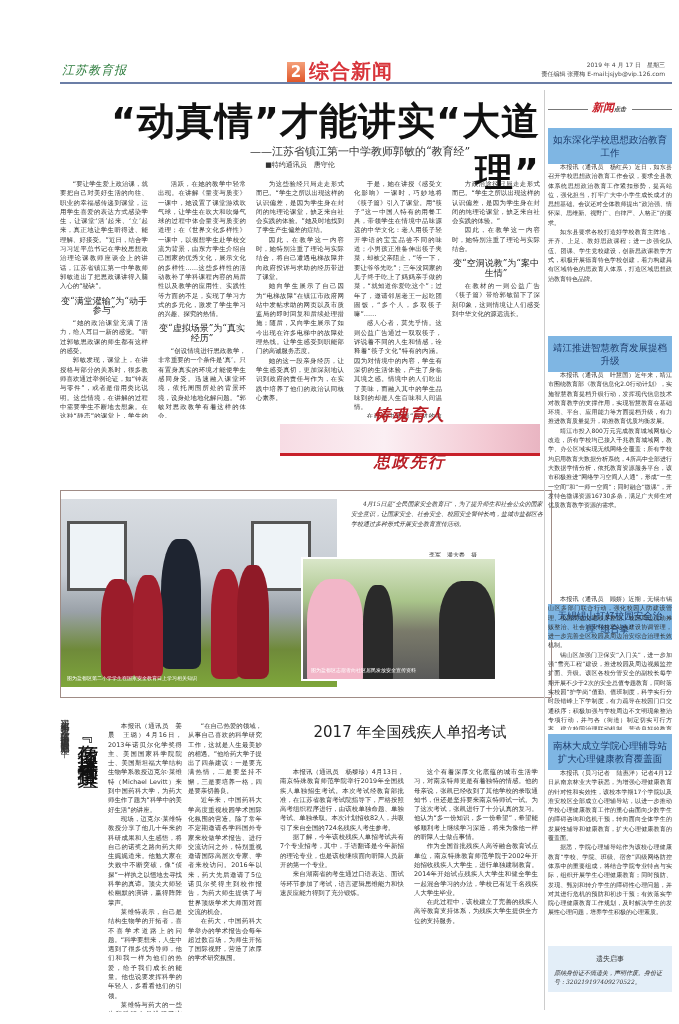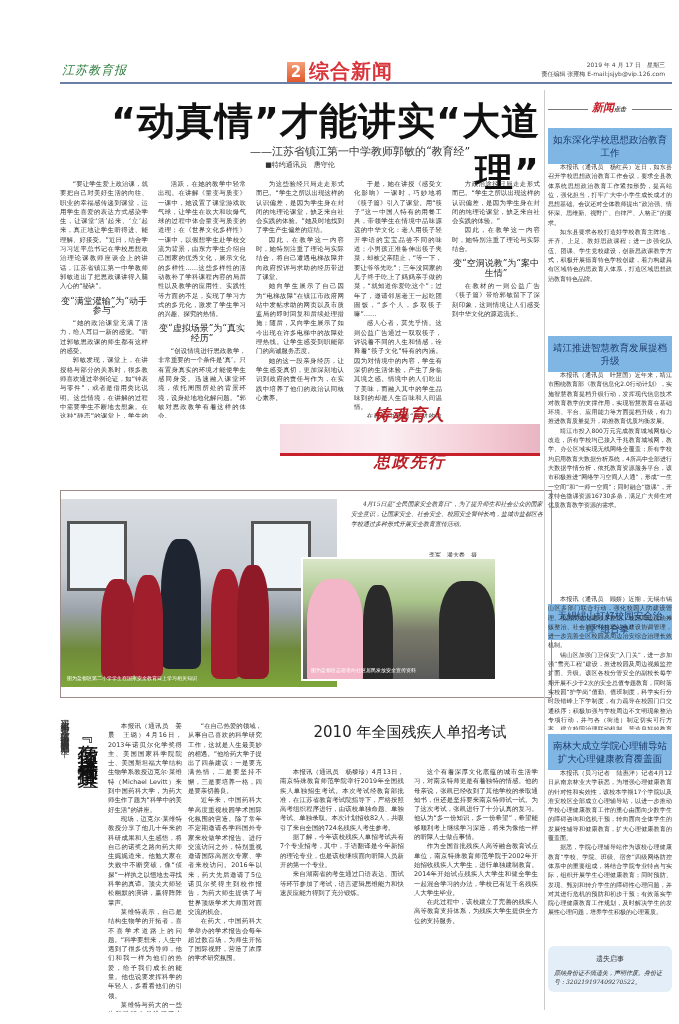--- a/index.html
+++ b/index.html
@@ -49,21 +49,21 @@
   .nj-title { position: absolute; left: 280px; top: 722px; width: 260px; text-align: center; font-family: "DejaVu Sans", sans-serif; font-size: 15px; line-height: 20px; color: #222; }
 
   
   .sidebar-header { position: absolute; left: 548px; top: 100px; width: 124px; height: 18px; }
   .sidebar-header .line { position: absolute; top: 9px; height: 1px; background: #777; }
   .sidebar-header .label { position: absolute; left: 44px; top: 0; font-size: 11px; color: #c8202a; font-style: italic; font-weight: bold; }
   .sidebar-header .label small { font-size: 6px; color: #333; }
   .side-title { position: absolute; left: 548px; width: 124px; background: #7fb6e3; color: #1a3a6a; font-family: "DejaVu Sans", sans-serif; font-size: 9.5px; line-height: 13px; text-align: center; padding: 5px 4px; }
   .side-col { position: absolute; left: 548px; width: 124px; font-family: "DejaVu Sans", sans-serif; font-size: 6px; line-height: 9.3px; color: #333; text-align: justify; overflow: hidden; }
   .side-col p { text-indent: 2em; }
-  .notice { position: absolute; left: 548px; top: 946px; width: 124px; height: 46px; background: #e3eef8; font-size: 6px; color: #333; border-radius: 6px; }
+  .notice { position: absolute; left: 548px; top: 946px; width: 124px; height: 46px; background: #e3eef8; font-size: 6px; color: #333; }
   .notice .ntitle { text-align: center; font-size: 7px; padding-top: 8px; }
   .notice .nbody { padding: 4px 4px 0 6px; line-height: 9px; font-style: italic; }
 
   .vrule { position: absolute; width: 1px; background: #ccc; }
 </style>
 </head>
 <body>
 
 <div class="masthead">
   <div class="paper-name">江苏教育报</div>
@@ -146,21 +146,21 @@
   <p>莱维特表示，自己是结构生物学的开拓者，喜不喜学术道路上的问题。“科学要想来，人生中遇到了很多优秀导师，他们和我一样为他们的热爱，给予我们成长的能量。他也说要发挥科学的年轻人，多看看他们的引领。</p>
   <p>莱维特与药大的一些生和科研人员进行了交流。</p>
 </div>
 <div class="col" style="left:188px; top:722px; width:74px; height:290px;">
   <p>“在自己热爱的领域，从事自己喜欢的科学研究工作，这就是人生最美妙的相遇。”他给药大学子提出了四条建议：一是要充满热情，二是要坚持不懈，三是要培养一格，四是要亲切善良。</p>
   <p>近年来，中国药科大学高度重视校园学术国际化氛围的营造。除了常年不定期邀请各学科国外专家来校做学术报告、进行交流访问之外，特别重视邀请国际高层次专家、学者来校访问。2016年以来，药大先后邀请了5位诺贝尔奖得主到校作报告，为药大师生提供了与世界顶级学术大师面对面交流的机会。</p>
   <p>在药大，中国药科大学举办的学术报告会每年超过数百场，为师生开拓了国际视野，营造了浓厚的学术研究氛围。</p>
 </div>
 
 <div class="nj-title">
-  <div>2010 年全国残疾人单招考试</div>
+  <div>2017 年全国残疾人单招考试</div>
 </div>
 <div class="col" style="left:280px; top:768px; width:124px; height:244px;">
   <p>本报讯（通讯员　杨黎珍）4月13日，南京特殊教育师范学院举行2019年全国残疾人单独招生考试。本次考试经教育部批准，在江苏省教育考试院指导下，严格按照高考组织程序进行，由该校单独命题、单独考试、单独录取。本次计划招收82人，共吸引了来自全国的724名残疾人考生参考。</p>
   <p>据了解，今年该校残疾人单招考试共有7个专业招考，其中，手语翻译是今年新招的理论专业，也是该校继续面向听障人员新开的第一个专业。</p>
   <p>来自湖南省的考生通过口语表达、面试等环节参加了考试，语言逻辑思维能力和快速反应能力得到了充分锻炼。</p>
 </div>
 <div class="col" style="left:414px; top:768px; width:124px; height:244px;">
   <p>这个有着深厚文化底蕴的城市生活学习，对南京特师更是有着独特的情感。他的母亲说，张凯已经收到了其他学校的录取通知书，但还是坚持要来南京特师试一试。为了这次考试，张凯进行了十分认真的复习。他认为“多一份知识，多一份希望”，希望能够顺利考上继续学习深造，将来为像他一样的听障人士做点事情。</p>
   <p>作为全国首批残疾人高等融合教育试点单位，南京特殊教育师范学院于2002年开始招收残疾人大学生，进行单独建制教育。2014年开始试点残疾人大学生和健全学生一起混合学习的办法，学校已有近千名残疾人大学生毕业。</p>
   <p>在此过程中，该校建立了完善的残疾人高等教育支持体系，为残疾大学生提供全方位的支持服务。</p>

